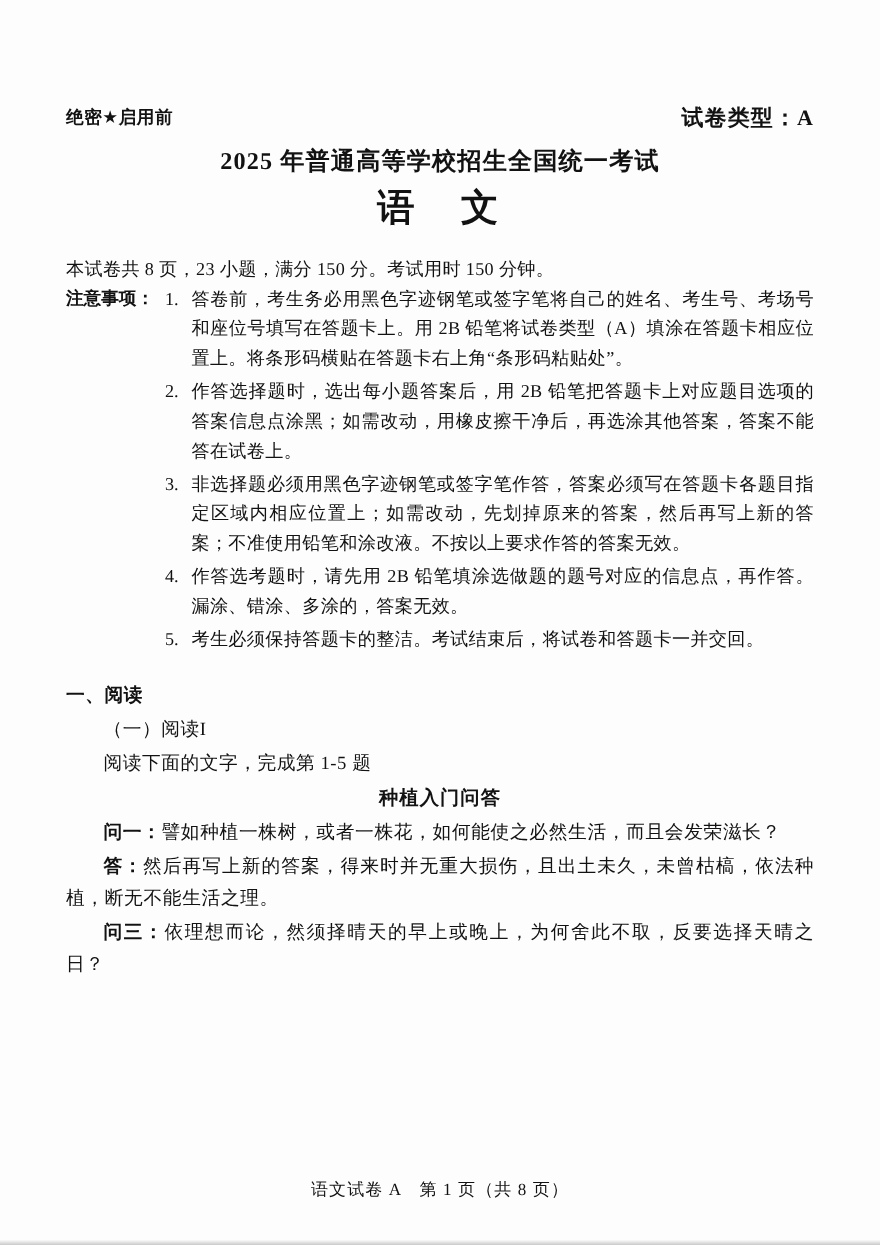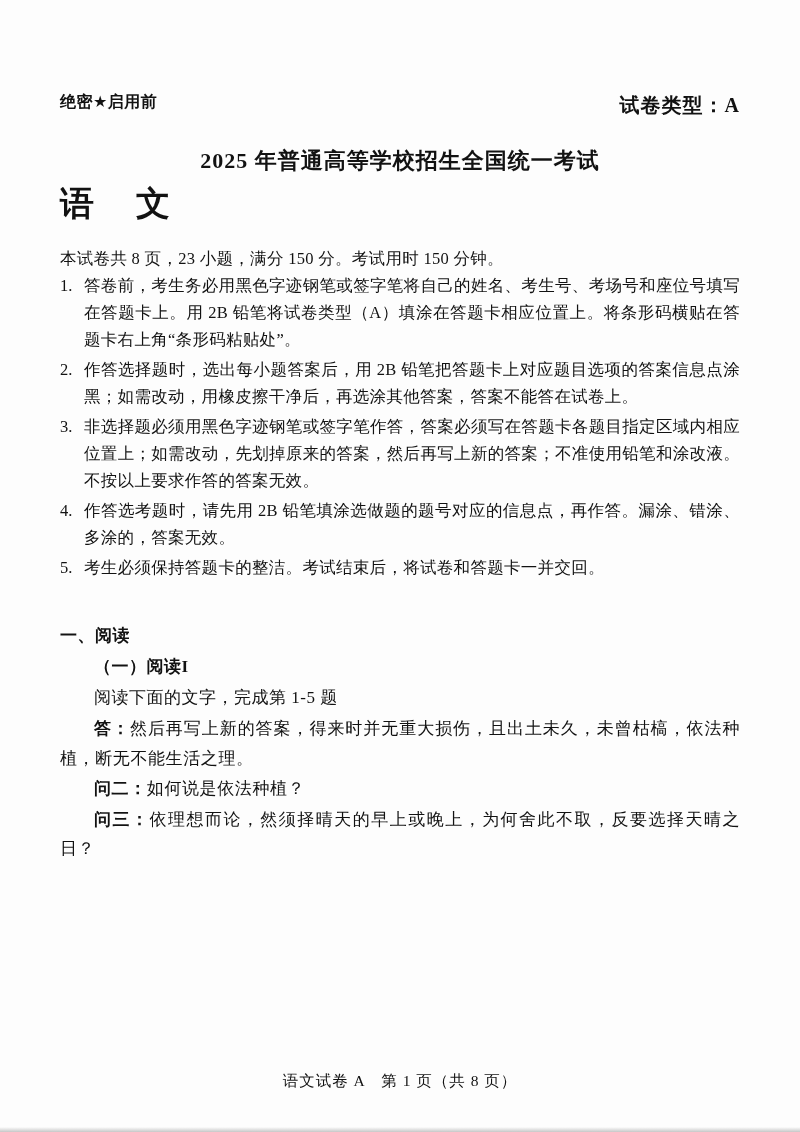--- a/index.html
+++ b/index.html
@@ -14,44 +14,45 @@
     background: #fdfdfd;
     overflow: hidden;
     box-sizing: border-box;
     padding: 92px 60px 0 60px;
     font-family: "Liberation Serif", "DejaVu Serif", serif;
     color: #121212;
   }
   .header-row {
     display: flex;
     justify-content: space-between;
-    align-items: flex-start;
+    align-items: center;
     height: 30px;
   }
   .security {
     font-family: "Liberation Sans", "DejaVu Sans", sans-serif;
     font-size: 16px;
     font-weight: bold;
     letter-spacing: 0.5px;
   }
   .paper-type {
     font-size: 20px;
     font-weight: bold;
     letter-spacing: 1px;
   }
   .exam-title {
-    margin: 24px 0 0 0;
+    margin: 10px 0 0 0;
     text-align: center;
     font-size: 22px;
     font-weight: bold;
     letter-spacing: 1px;
     line-height: 30px;
   }
   .subject-title {
     margin: 7px 0 0 0;
+    text-align: center;
     font-size: 34px;
     font-weight: bold;
     letter-spacing: 4px;
     line-height: 42px;
   }
   .intro {
     margin: 20px 0 0 0;
     font-size: 16.5px;
     line-height: 27px;
     letter-spacing: 0.3px;
@@ -76,30 +77,30 @@
   .notice-num {
     flex: none;
     width: 24px;
   }
   .notice-text {
     flex: 1;
     text-align: justify;
     letter-spacing: 0.3px;
   }
   .section-title {
-    margin-top: 37px;
+    margin-top: 20px;
     font-family: "Liberation Sans", "DejaVu Sans", sans-serif;
     font-size: 17px;
     font-weight: bold;
     line-height: 30px;
     letter-spacing: 0.5px;
   }
   .subsection-title {
     font-size: 17px;
-    font-weight: bold;
+    font-weight: normal;
     text-indent: 2em;
     line-height: 31px;
     letter-spacing: 0.5px;
   }
   .instruction {
     font-size: 17px;
     text-indent: 2em;
     line-height: 31px;
     letter-spacing: 0.5px;
   }
@@ -146,20 +147,21 @@
     <span class="security">绝密★启用前</span>
     <span class="paper-type">试卷类型：A</span>
   </div>
 
   <div class="exam-title">2025 年普通高等学校招生全国统一考试</div>
   <div class="subject-title">语　文</div>
 
   <p class="intro">本试卷共 8 页，23 小题，满分 150 分。考试用时 150 分钟。</p>
 
   <div class="notice">
+    <span class="notice-label">注意事项：</span>
     <div class="notice-items">
       <div class="notice-item">
         <span class="notice-num">1.</span>
         <div class="notice-text">答卷前，考生务必用黑色字迹钢笔或签字笔将自己的姓名、考生号、考场号和座位号填写在答题卡上。用 2B 铅笔将试卷类型（A）填涂在答题卡相应位置上。将条形码横贴在答题卡右上角“条形码粘贴处”。</div>
       </div>
       <div class="notice-item">
         <span class="notice-num">2.</span>
         <div class="notice-text">作答选择题时，选出每小题答案后，用 2B 铅笔把答题卡上对应题目选项的答案信息点涂黑；如需改动，用橡皮擦干净后，再选涂其他答案，答案不能答在试卷上。</div>
       </div>
       <div class="notice-item">
@@ -173,27 +175,28 @@
       <div class="notice-item">
         <span class="notice-num">5.</span>
         <div class="notice-text">考生必须保持答题卡的整洁。考试结束后，将试卷和答题卡一并交回。</div>
       </div>
     </div>
   </div>
 
   <div class="section-title">一、阅读</div>
   <div class="subsection-title">（一）阅读I</div>
   <div class="instruction">阅读下面的文字，完成第 1-5 题</div>
+  <div class="passage-title">种植入门问答</div>
 
   <div class="qa">
     <p>
-      <span class="qa-label">答：</span><span>然后再写上新的答案，得来时并无重大损伤，且出土未久，未曾枯槁，依法种植，断无不能生活之理。</span>
+      <span class="qa-label">问一：</span><span>譬如种植一株树，或者一株花，如何能使之必然生活，而且会发荣滋长？</span>
     </p>
     <p>
-      <span class="qa-label">问二：</span><span>如何说是依法种植？</span>
+      <span class="qa-label">答：</span><span>然后再写上新的答案，得来时并无重大损伤，且出土未久，未曾枯槁，依法种植，断无不能生活之理。</span>
     </p>
     <p>
       <span class="qa-label">问三：</span><span>依理想而论，然须择晴天的早上或晚上，为何舍此不取，反要选择天晴之日？</span>
     </p>
   </div>
 
   <div class="footer">语文试卷 A　第 1 页（共 8 页）</div>
   <div class="scan-edge-bottom"></div>
 </div>
 

